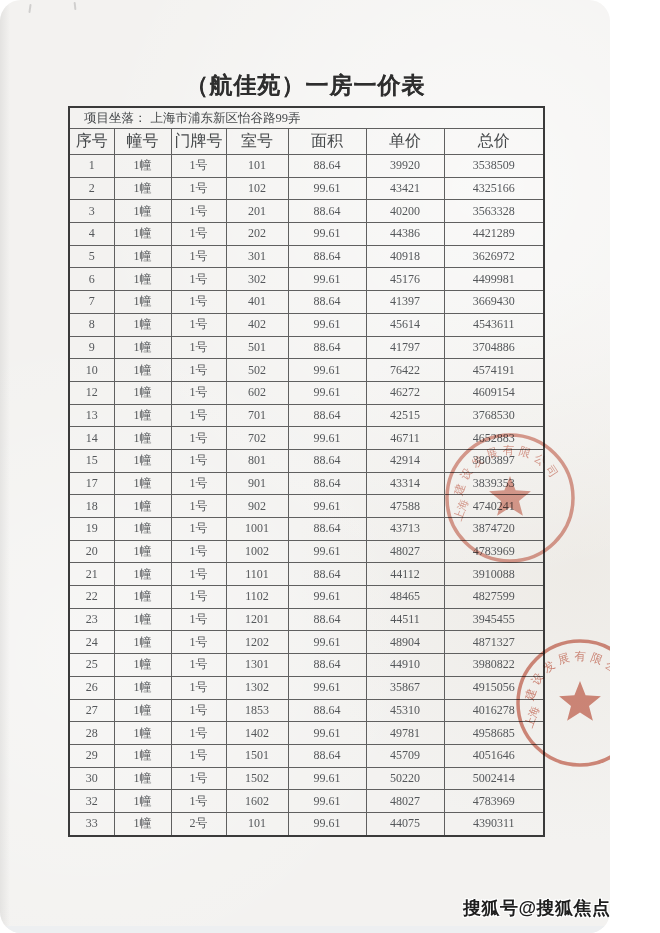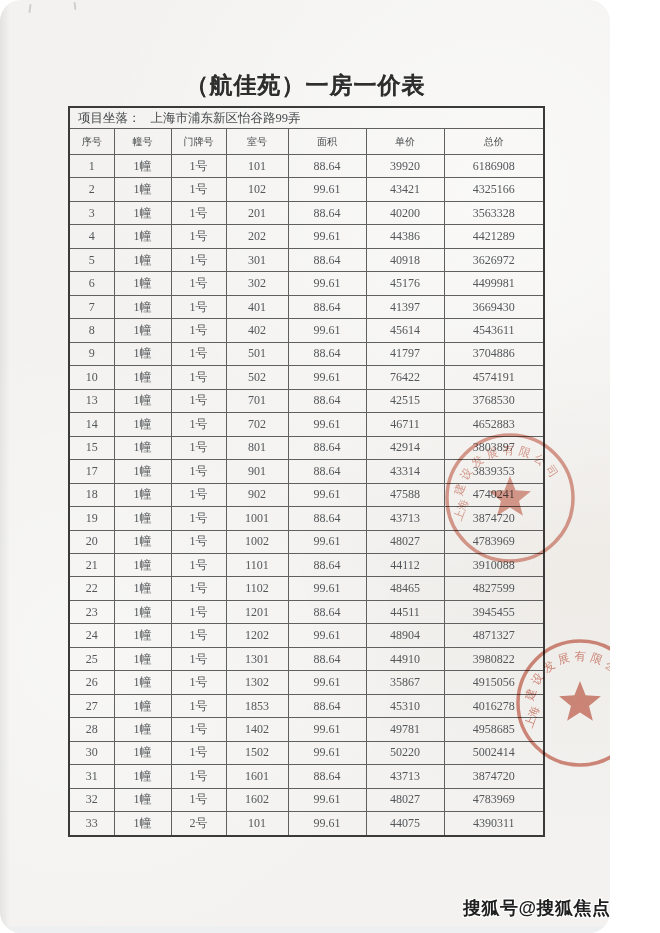--- a/index.html
+++ b/index.html
@@ -28,23 +28,23 @@
     position:absolute;left:68px;top:106px;width:475px;height:731px;
     border-collapse:collapse;table-layout:fixed;
     font-size:12px;color:#4f5254;
   }
   table.price td,table.price th{
     border:1px solid #606060;text-align:center;vertical-align:middle;
     padding:0;font-weight:normal;overflow:hidden;white-space:nowrap;
   }
   table.price{border:2px solid #3a3a3a;}
   tr.loc-row td{height:20px;text-align:left;font-size:12.5px;color:#474a4c;}
-  tr.loc-row .loc-label{padding-left:8px;}
-  tr.loc-row .loc-value{margin-left:10px;font-family:Liberation Serif, serif;}
-  tr.head-row th{height:25px;font-size:10px;color:#46494b;margin-left:24px;}
+  tr.loc-row .loc-label{padding-left:14px;}
+  tr.loc-row .loc-value{margin-left:4px;font-family:Liberation Serif, serif;}
+  tr.head-row th{height:25px;font-size:16px;color:#46494b;margin-left:24px;}
   tr.data-row td{height:20.7px;font-size:12px;color:#54575a;}
   .seal{position:absolute;mix-blend-mode:multiply;pointer-events:none;}
   .seal text{font-family:"Liberation Serif","DejaVu Serif",serif;}
   .watermark{
     position:absolute;left:463px;top:896px;width:200px;
     font-family:"Liberation Sans","DejaVu Sans",sans-serif;
     font-size:18px;font-weight:bold;color:#1e1e1e;letter-spacing:.5px;
     text-shadow:-1px -1px 0 #fff,1px -1px 0 #fff,-1px 1px 0 #fff,1px 1px 0 #fff,0 0 3px #fff;
     white-space:nowrap;
   }
@@ -87,21 +87,21 @@
         </tr>
     </thead>
     <tbody id="table-body">
         <tr class="data-row">
           <td>1</td>
           <td>1幢</td>
           <td>1号</td>
           <td>101</td>
           <td>88.64</td>
           <td>39920</td>
-          <td>6186908</td>
+          <td>3538509</td>
         </tr>
         <tr class="data-row">
           <td>2</td>
           <td>1幢</td>
           <td>1号</td>
           <td>102</td>
           <td>99.61</td>
           <td>43421</td>
           <td>4325166</td>
         </tr>
@@ -171,20 +171,29 @@
         <tr class="data-row">
           <td>10</td>
           <td>1幢</td>
           <td>1号</td>
           <td>502</td>
           <td>99.61</td>
           <td>76422</td>
           <td>4574191</td>
         </tr>
         <tr class="data-row">
+          <td>12</td>
+          <td>1幢</td>
+          <td>1号</td>
+          <td>602</td>
+          <td>99.61</td>
+          <td>46272</td>
+          <td>4609154</td>
+        </tr>
+        <tr class="data-row">
           <td>13</td>
           <td>1幢</td>
           <td>1号</td>
           <td>701</td>
           <td>88.64</td>
           <td>42515</td>
           <td>3768530</td>
         </tr>
         <tr class="data-row">
           <td>14</td>
@@ -306,36 +315,36 @@
         <tr class="data-row">
           <td>28</td>
           <td>1幢</td>
           <td>1号</td>
           <td>1402</td>
           <td>99.61</td>
           <td>49781</td>
           <td>4958685</td>
         </tr>
         <tr class="data-row">
+          <td>29</td>
+          <td>1幢</td>
+          <td>1号</td>
+          <td>1501</td>
+          <td>88.64</td>
+          <td>45709</td>
+          <td>4051646</td>
+        </tr>
+        <tr class="data-row">
           <td>30</td>
           <td>1幢</td>
           <td>1号</td>
           <td>1502</td>
           <td>99.61</td>
           <td>50220</td>
           <td>5002414</td>
-        </tr>
-        <tr class="data-row">
-          <td>31</td>
-          <td>1幢</td>
-          <td>1号</td>
-          <td>1601</td>
-          <td>88.64</td>
-          <td>43713</td>
-          <td>3874720</td>
         </tr>
         <tr class="data-row">
           <td>32</td>
           <td>1幢</td>
           <td>1号</td>
           <td>1602</td>
           <td>99.61</td>
           <td>48027</td>
           <td>4783969</td>
         </tr>

